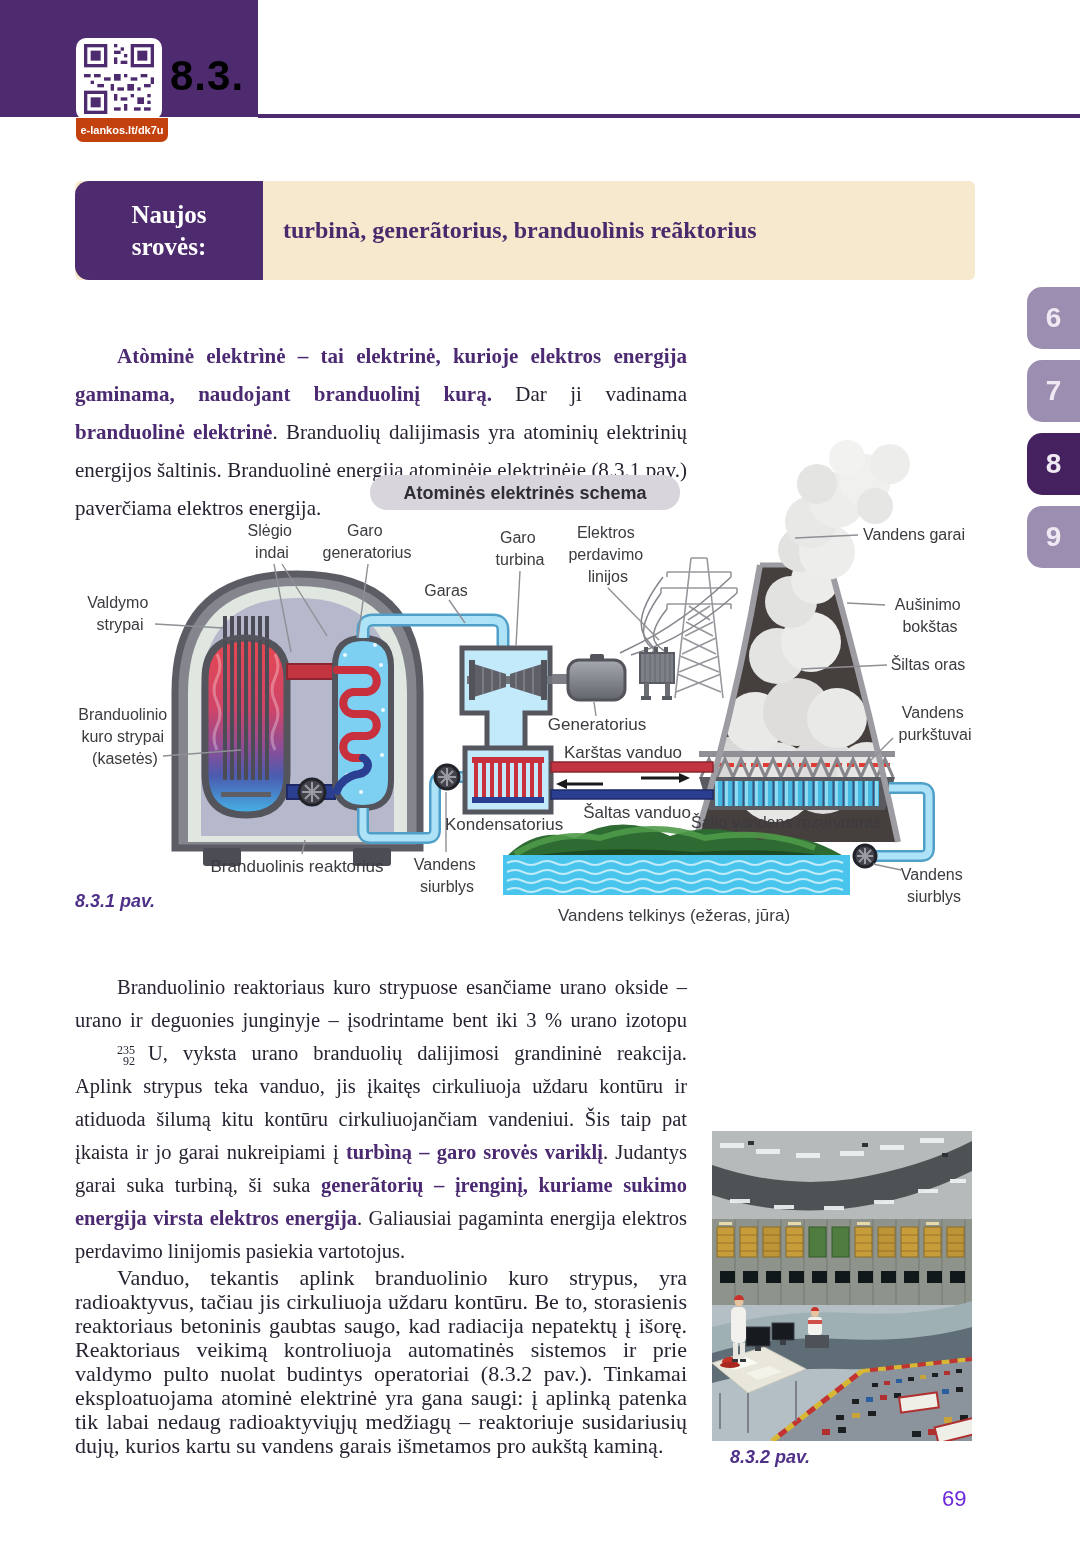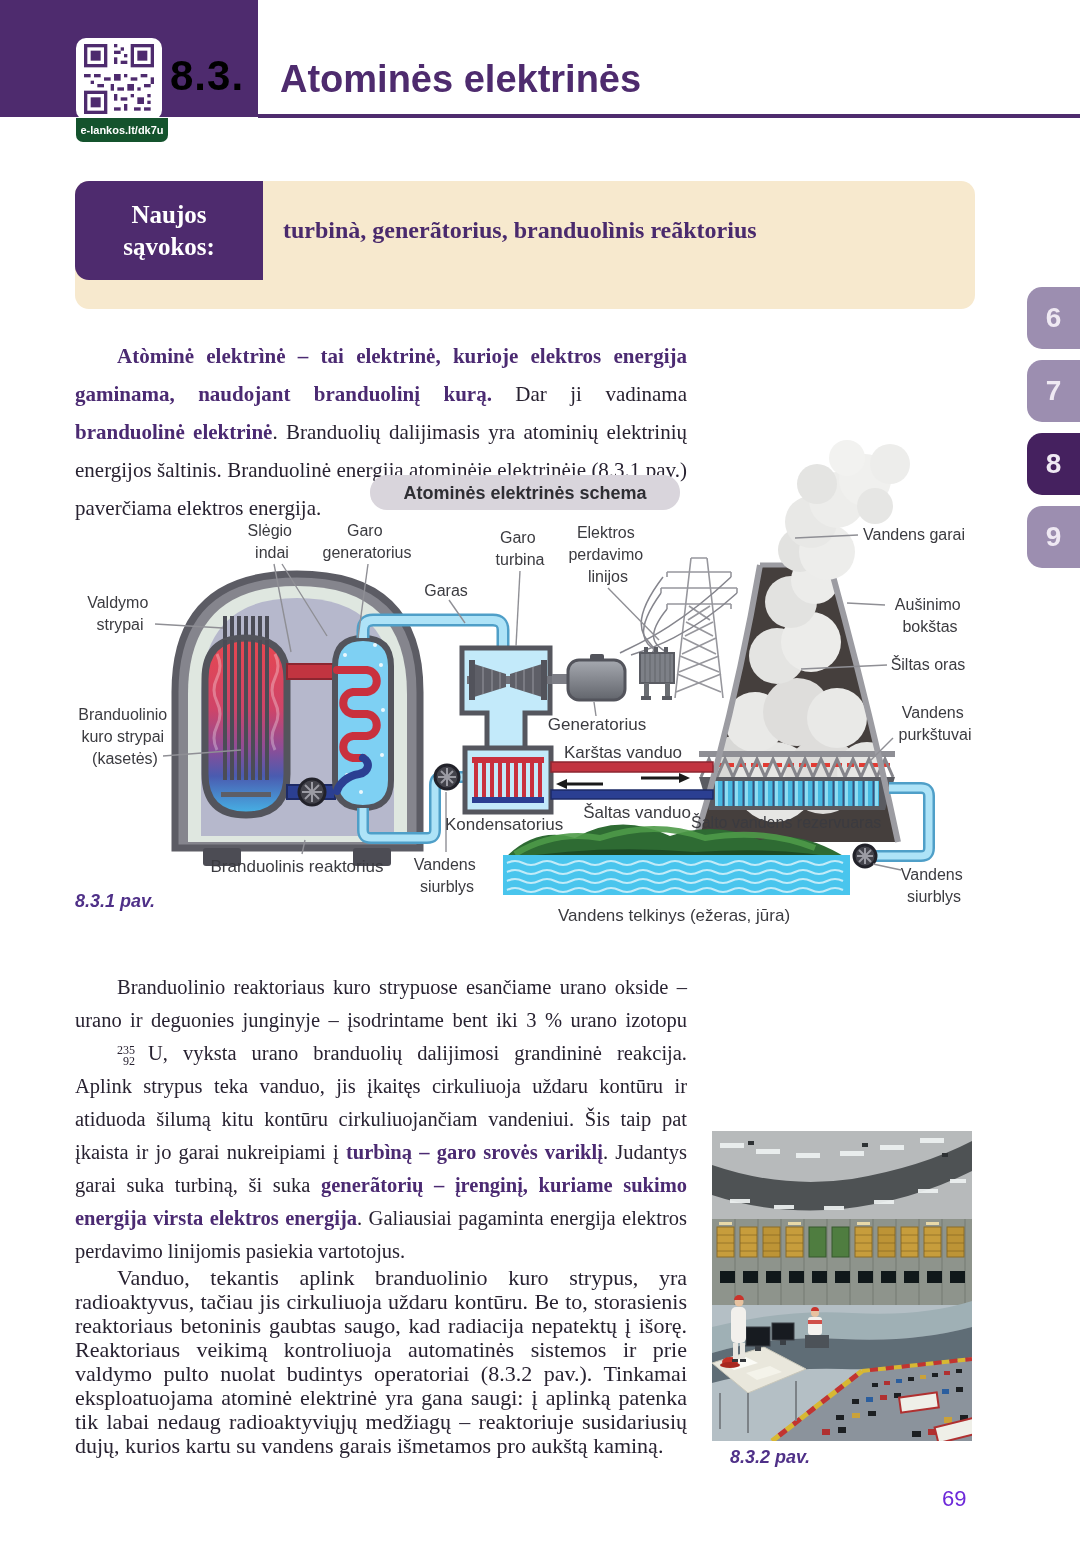--- a/index.html
+++ b/index.html
@@ -5,24 +5,24 @@
   html,body{margin:0;padding:0;background:#e9e9e9;}
   .page{position:relative;width:1080px;height:1565px;background:#ffffff;overflow:hidden;
         font-family:"Liberation Sans",sans-serif;}
   
   .hdr-block{position:absolute;left:0;top:0;width:258px;height:117px;background:#4e2b6e;}
   .hdr-rule{position:absolute;left:258px;top:0;width:822px;height:114px;border-bottom:4px solid #4e2b6e;background:#fff;}
   .hdr-num{position:absolute;left:170px;top:52px;color:#000000;font-weight:bold;font-size:42px;letter-spacing:1px;}
   .hdr-title{position:absolute;left:280px;top:58px;color:#4e2b6e;font-weight:bold;font-size:38px;}
   .qr-tile{position:absolute;left:76px;top:38px;width:86px;height:82px;background:#fff;border-radius:10px;
            display:flex;align-items:center;justify-content:center;}
-  .qr-badge{position:absolute;left:76px;top:118px;width:92px;height:24px;background:#14532d;border-radius:0 0 7px 7px;
+  .qr-badge{position:absolute;left:76px;top:118px;width:92px;height:24px;background:#c2410c;border-radius:0 0 7px 7px;
             color:#fff;font-size:11px;font-weight:bold;display:flex;align-items:center;justify-content:center;}
   
-  .concepts{position:absolute;left:75px;top:181px;width:900px;height:128px;background:#f7e9ce;border-radius:14px;}
+  .concepts{position:absolute;left:75px;top:181px;width:900px;height:99px;background:#f7e9ce;border-radius:6px;}
   .concepts-label{position:absolute;left:0;top:0;width:188px;height:99px;background:#4e2b6e;border-radius:14px 0 0 14px;
                   color:#fff;font-family:"Liberation Serif",serif;font-weight:bold;font-size:25px;
                   display:flex;flex-direction:column;align-items:center;justify-content:center;line-height:32px;}
   .concepts-terms{position:absolute;left:208px;top:0;height:99px;display:flex;align-items:center;
                   color:#4a2a6d;font-family:"Liberation Serif",serif;font-weight:bold;font-size:24px;}
   
   .tab{position:absolute;right:0;width:53px;height:62px;background:#9c8eb0;border-radius:15px 0 0 15px;
        color:#efe9f3;font-size:28px;font-weight:bold;display:flex;align-items:center;justify-content:center;}
   .tab.active{background:#45215f;}
   
@@ -43,21 +43,20 @@
   .photo{position:absolute;left:712px;top:1131px;width:260px;height:310px;overflow:hidden;}
 </style>
 </head>
 <body>
 
 <div class="page">
 
   <div class="hdr-rule"></div>
   <div class="hdr-block"></div>
   <div class="hdr-num">8.3.</div>
-  <div class="hdr-title">Atominės elektrinės</div>
   <div class="qr-tile">
     <svg width="70" height="70" viewBox="0 0 21 21">
       <g fill="#4e2b6e">
         <rect x="0" y="0" width="7" height="7"></rect>
           <rect x="14" y="0" width="7" height="7"></rect>
           <rect x="0" y="14" width="7" height="7"></rect>
         <rect x="1" y="1" width="5" height="5" fill="#fff"></rect>
           <rect x="15" y="1" width="5" height="5" fill="#fff"></rect>
           <rect x="1" y="15" width="5" height="5" fill="#fff"></rect>
         <rect x="2" y="2" width="3" height="3"></rect>
@@ -108,21 +107,21 @@
   <div class="tab active" style="top:433px">
       <span>8</span>
     </div>
   <div class="tab" style="top:506px">
       <span>9</span>
     </div>
 
   <div class="concepts">
     <div class="concepts-label">
       <span>Naujos</span>
-      <span>sąvokos:</span>
+      <span>srovės:</span>
     </div>
     <div class="concepts-terms">turbinà, generãtorius, branduolìnis reãktorius</div>
   </div>
 
   <p class="para p1"><span class="hl">Atòminė elektrìnė – tai elektrinė, kurioje elektros energija gaminama, naudojant branduolinį kurą.</span><span> Dar ji vadinama </span><span class="hl">branduolinė elektrinė</span><span>. Branduolių dalijimasis yra atominių elektrinių energijos šaltinis. Branduolinė energija atominėje elektrinėje (8.3.1 pav.) paverčiama elektros energija.</span></p>
 
   <svg class="diagram-svg" width="905" height="490" viewBox="0 0 905 490" font-family="Liberation Sans, sans-serif">
     <defs>
       <linearGradient id="vesselGrad" x1="0" y1="0" x2="0" y2="1">
         <stop offset="0" stop-color="#e8474f"></stop>

